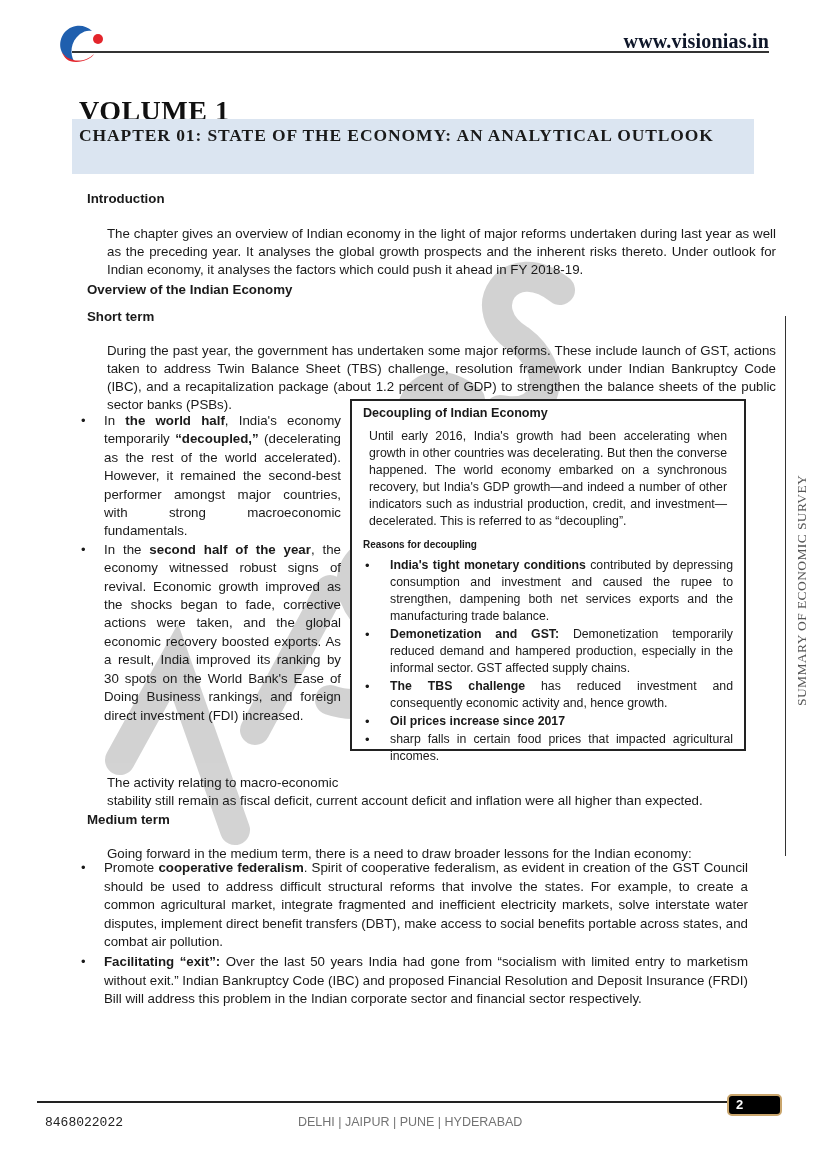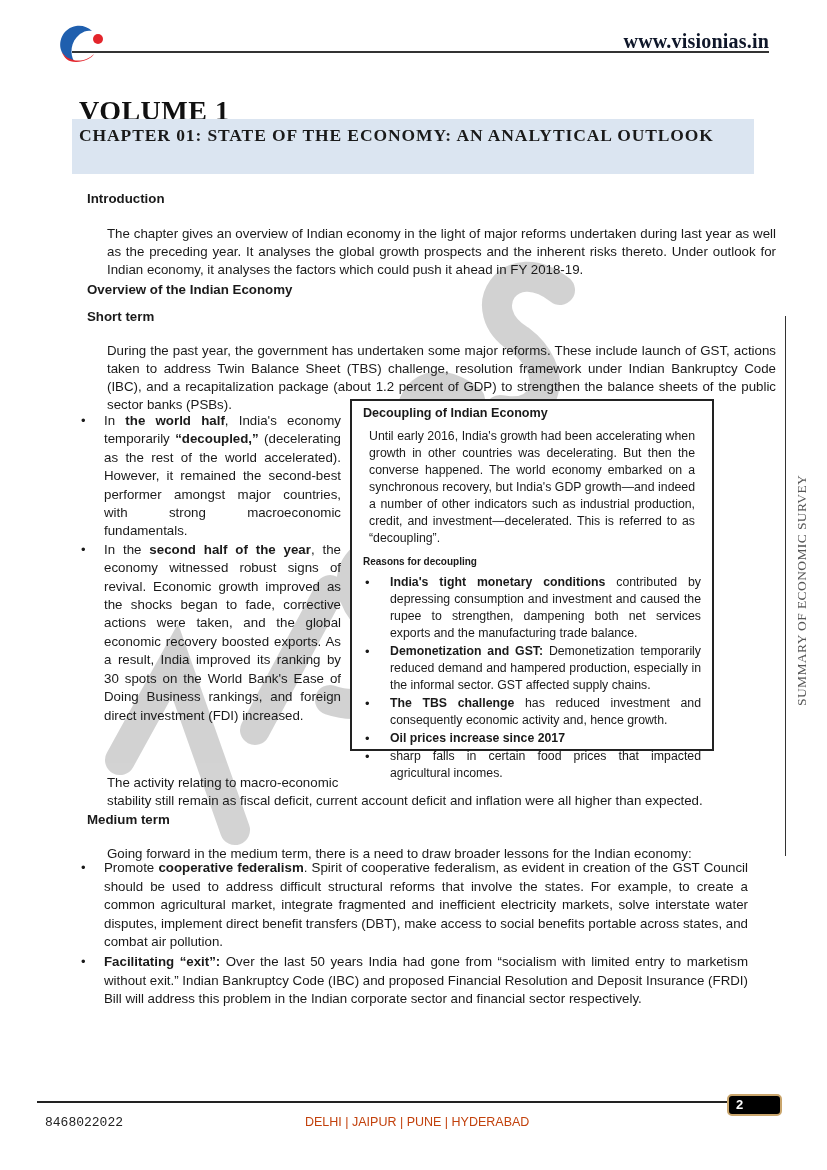--- a/index.html
+++ b/index.html
@@ -25,41 +25,41 @@
              font-size: 13.3px; line-height: 18px; }
   .h-sub { font-weight: bold; font-size: 13.3px; margin: 8px; position: absolute; left: 0; }
   .para { margin: 16px; text-align: justify; position: absolute; left: 12px; width: 669px; }
 
   .bullets { list-style: none; margin: 0; padding: 0; position: absolute; }
   .bullets li { position: relative; padding-left: 25px; text-align: justify; }
   .bullets li .dot { position: absolute; left: 2px; top: 0; font-size: 13px; }
 
   .left-bullets { left: 0; top: 232px; width: 262px; font-size: 13.3px; line-height: 18.4px; }
 
-  .infobox { position: absolute; left: 271px; top: 219px; width: 364px; height: 352px;
+  .infobox { position: absolute; left: 271px; top: 219px; width: 396px; height: 352px;
              border: 2px solid #222; box-sizing: border-box; padding: 4px 11px 0 11px;
              background: #fff; font-size: 12.3px; line-height: 17px; }
   .infobox .box-title { font-weight: bold; margin: 0 0 4px 0; font-size: 12.6px; }
   .infobox .box-text { margin: 6px; text-align: justify; }
   .infobox .box-sub { font-weight: bold; margin: 4px 0 4px 0; font-size: 10px; }
   .infobox .bullets { position: static; }
   .infobox .bullets li { padding-left: 27px; margin-bottom: 1px; }
   .infobox .bullets li .dot { left: 2px; }
 
   .bottom-bullets { left: 0; top: 673px; width: 669px; font-size: 13.3px; line-height: 18.6px; }
   .bottom-bullets li { margin-bottom: 1px; }
 
   .side-rule { position: absolute; left: 785px; top: 316px; width: 1px; height: 540px; background: #333; }
   .side-label { position: absolute; left: 794px; top: 706px; transform-origin: 0 0;
                 transform: rotate(-90deg); font-family: "Liberation Serif", serif; font-size: 13.5px;
                 color: #555; white-space: nowrap; letter-spacing: 0.4px; }
 
   .footer-rule { position: absolute; left: 37px; top: 1101px; width: 695px; height: 2px; background: #222; }
   .footer-phone { position: absolute; left: 45px; top: 1115px; font-size: 13px; color: #222; font-family: Liberation Mono, monospace; }
-  .footer-cities { position: absolute; left: 305px; top: 1115px; font-size: 12.5px; color: #c2410c; }
+  .footer-cities { position: absolute; left: 298px; top: 1115px; font-size: 12.5px; color: #737373; }
   .page-num { position: absolute; left: 727px; top: 1094px; width: 55px; height: 22px;
               background: #000; border: 2px solid #c9a56c; border-radius: 5px; box-sizing: border-box;
               color: #fff; font-weight: bold; font-size: 13px; padding-left: 7px; line-height: 18px; }
 
   .watermark { position: absolute; left: 0; top: 0; width: 827px; height: 1170px; pointer-events: none; }
 </style>
 </head>
 <body>
 
 <svg class="watermark" viewBox="0 0 827 1170">

